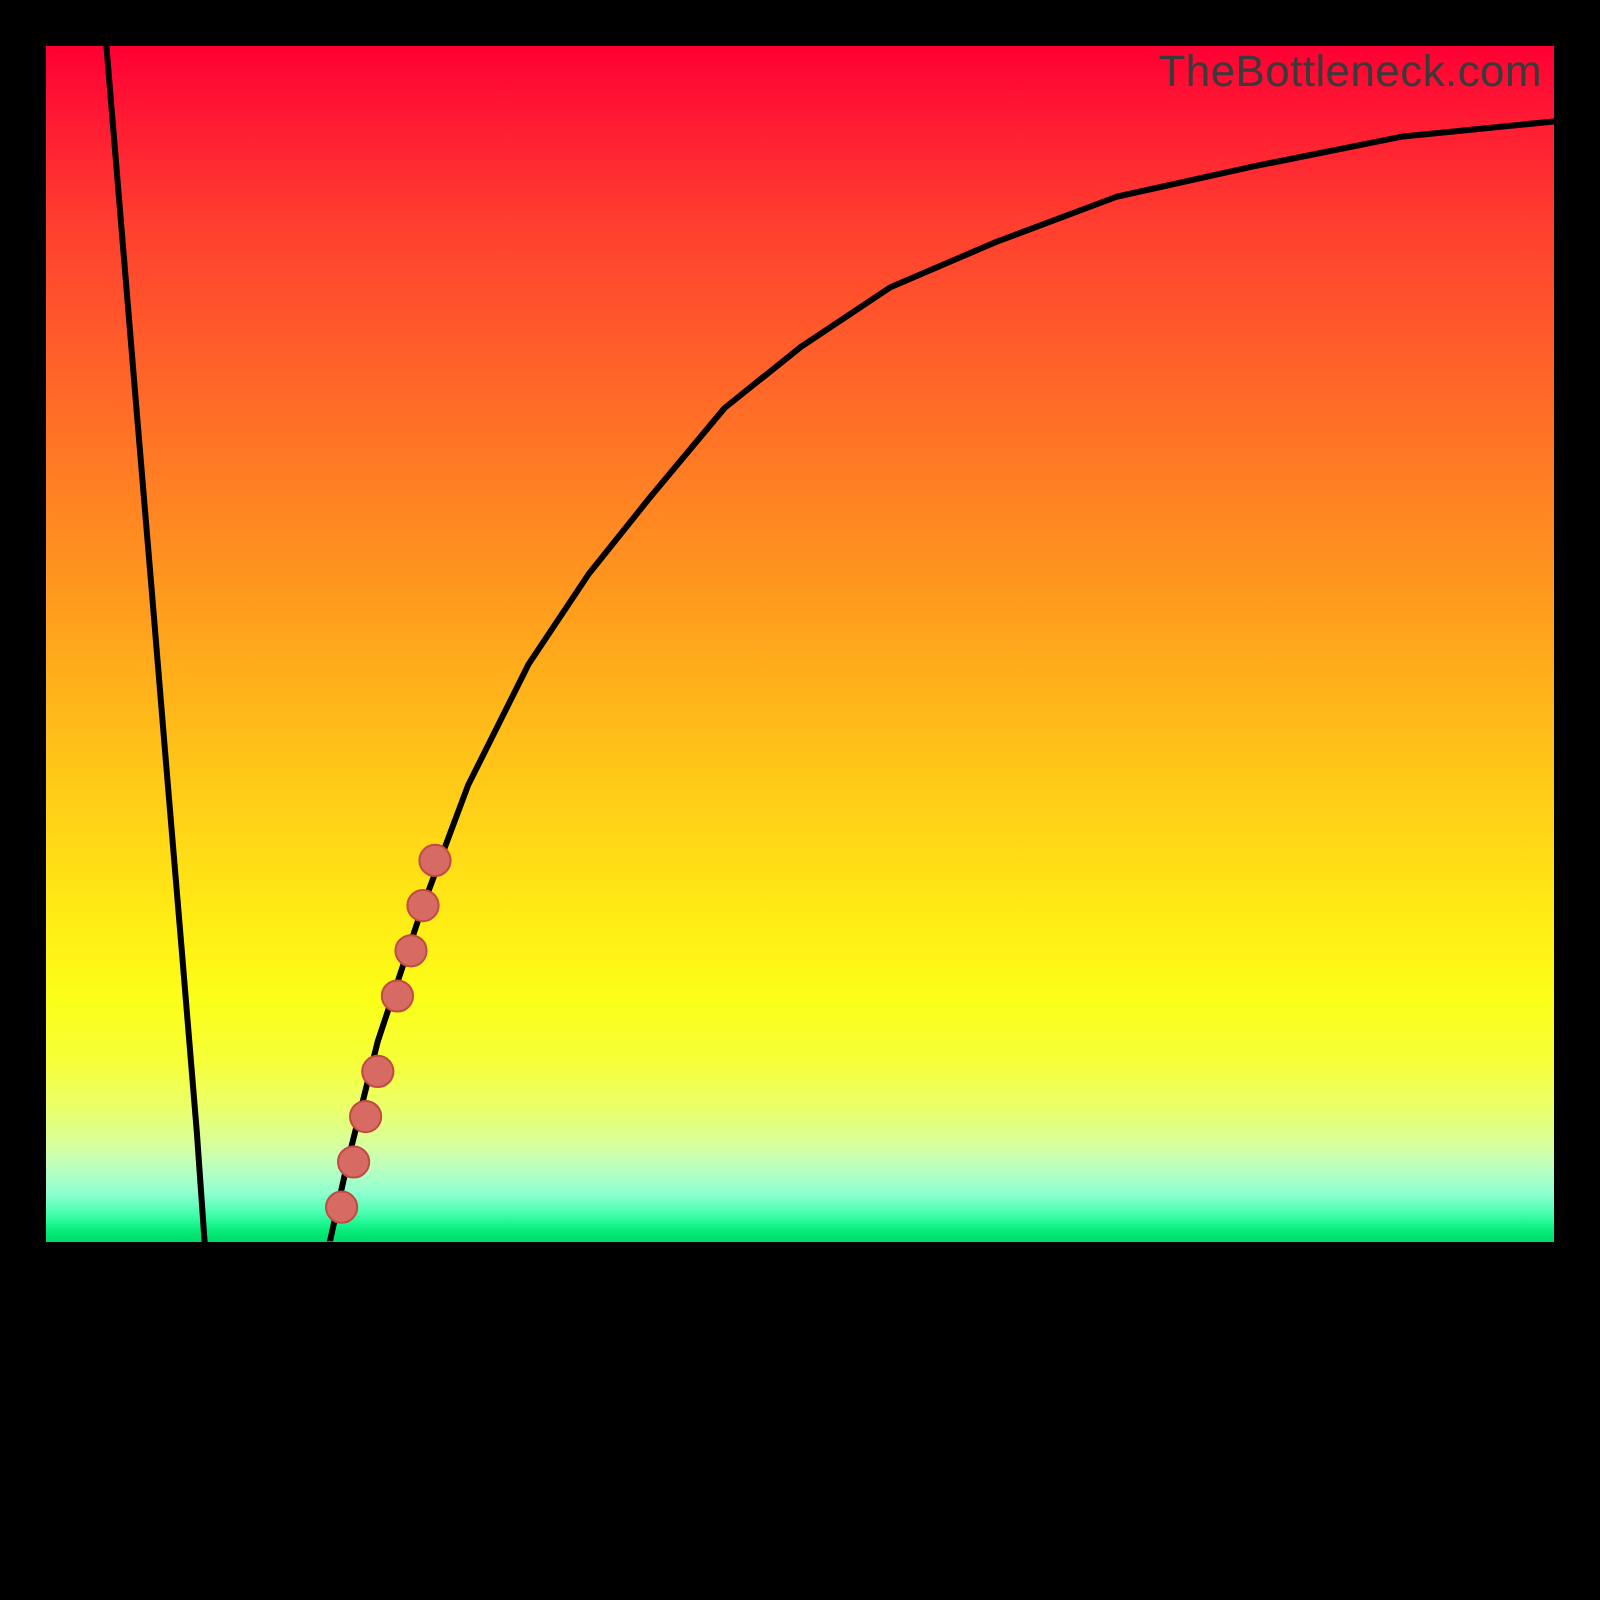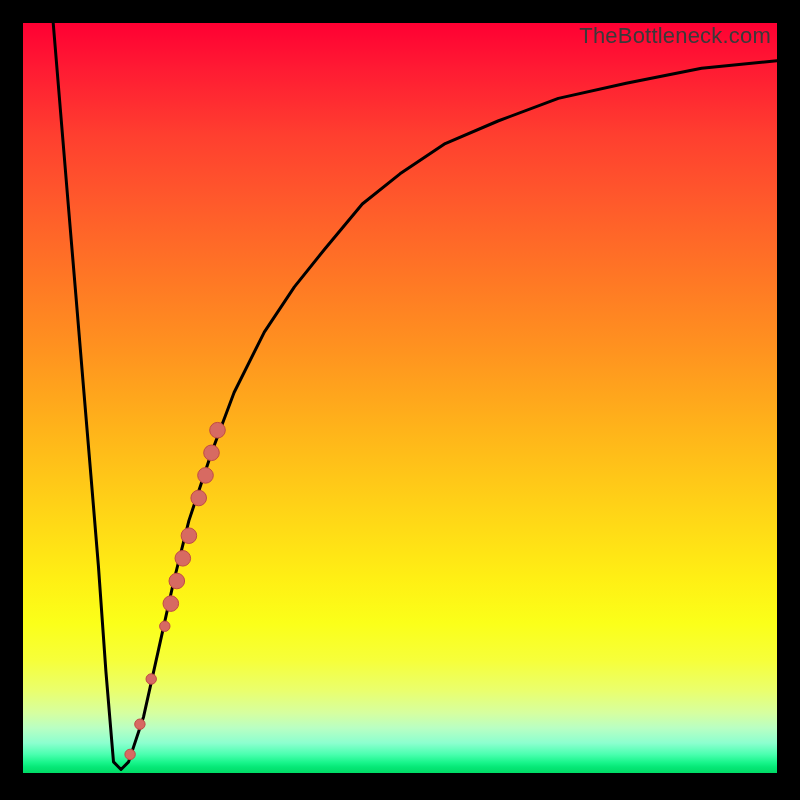--- a/index.html
+++ b/index.html
@@ -17,21 +17,21 @@
     top: 0;
     width: 800px;
     height: 800px;
     background: #000;
   }
   .plot {
     position: absolute;
     left: 23px;
     top: 23px;
     width: 754px;
-    height: 750px;
+    height: 598px;
     overflow: hidden;
   }
   .gradient {
     position: absolute;
     inset: 0;
     background: linear-gradient(to bottom,
       #ff0033 0%,
       #ff1a33 6%,
       #ff3f2f 15%,
       #ff5a2b 24%,

